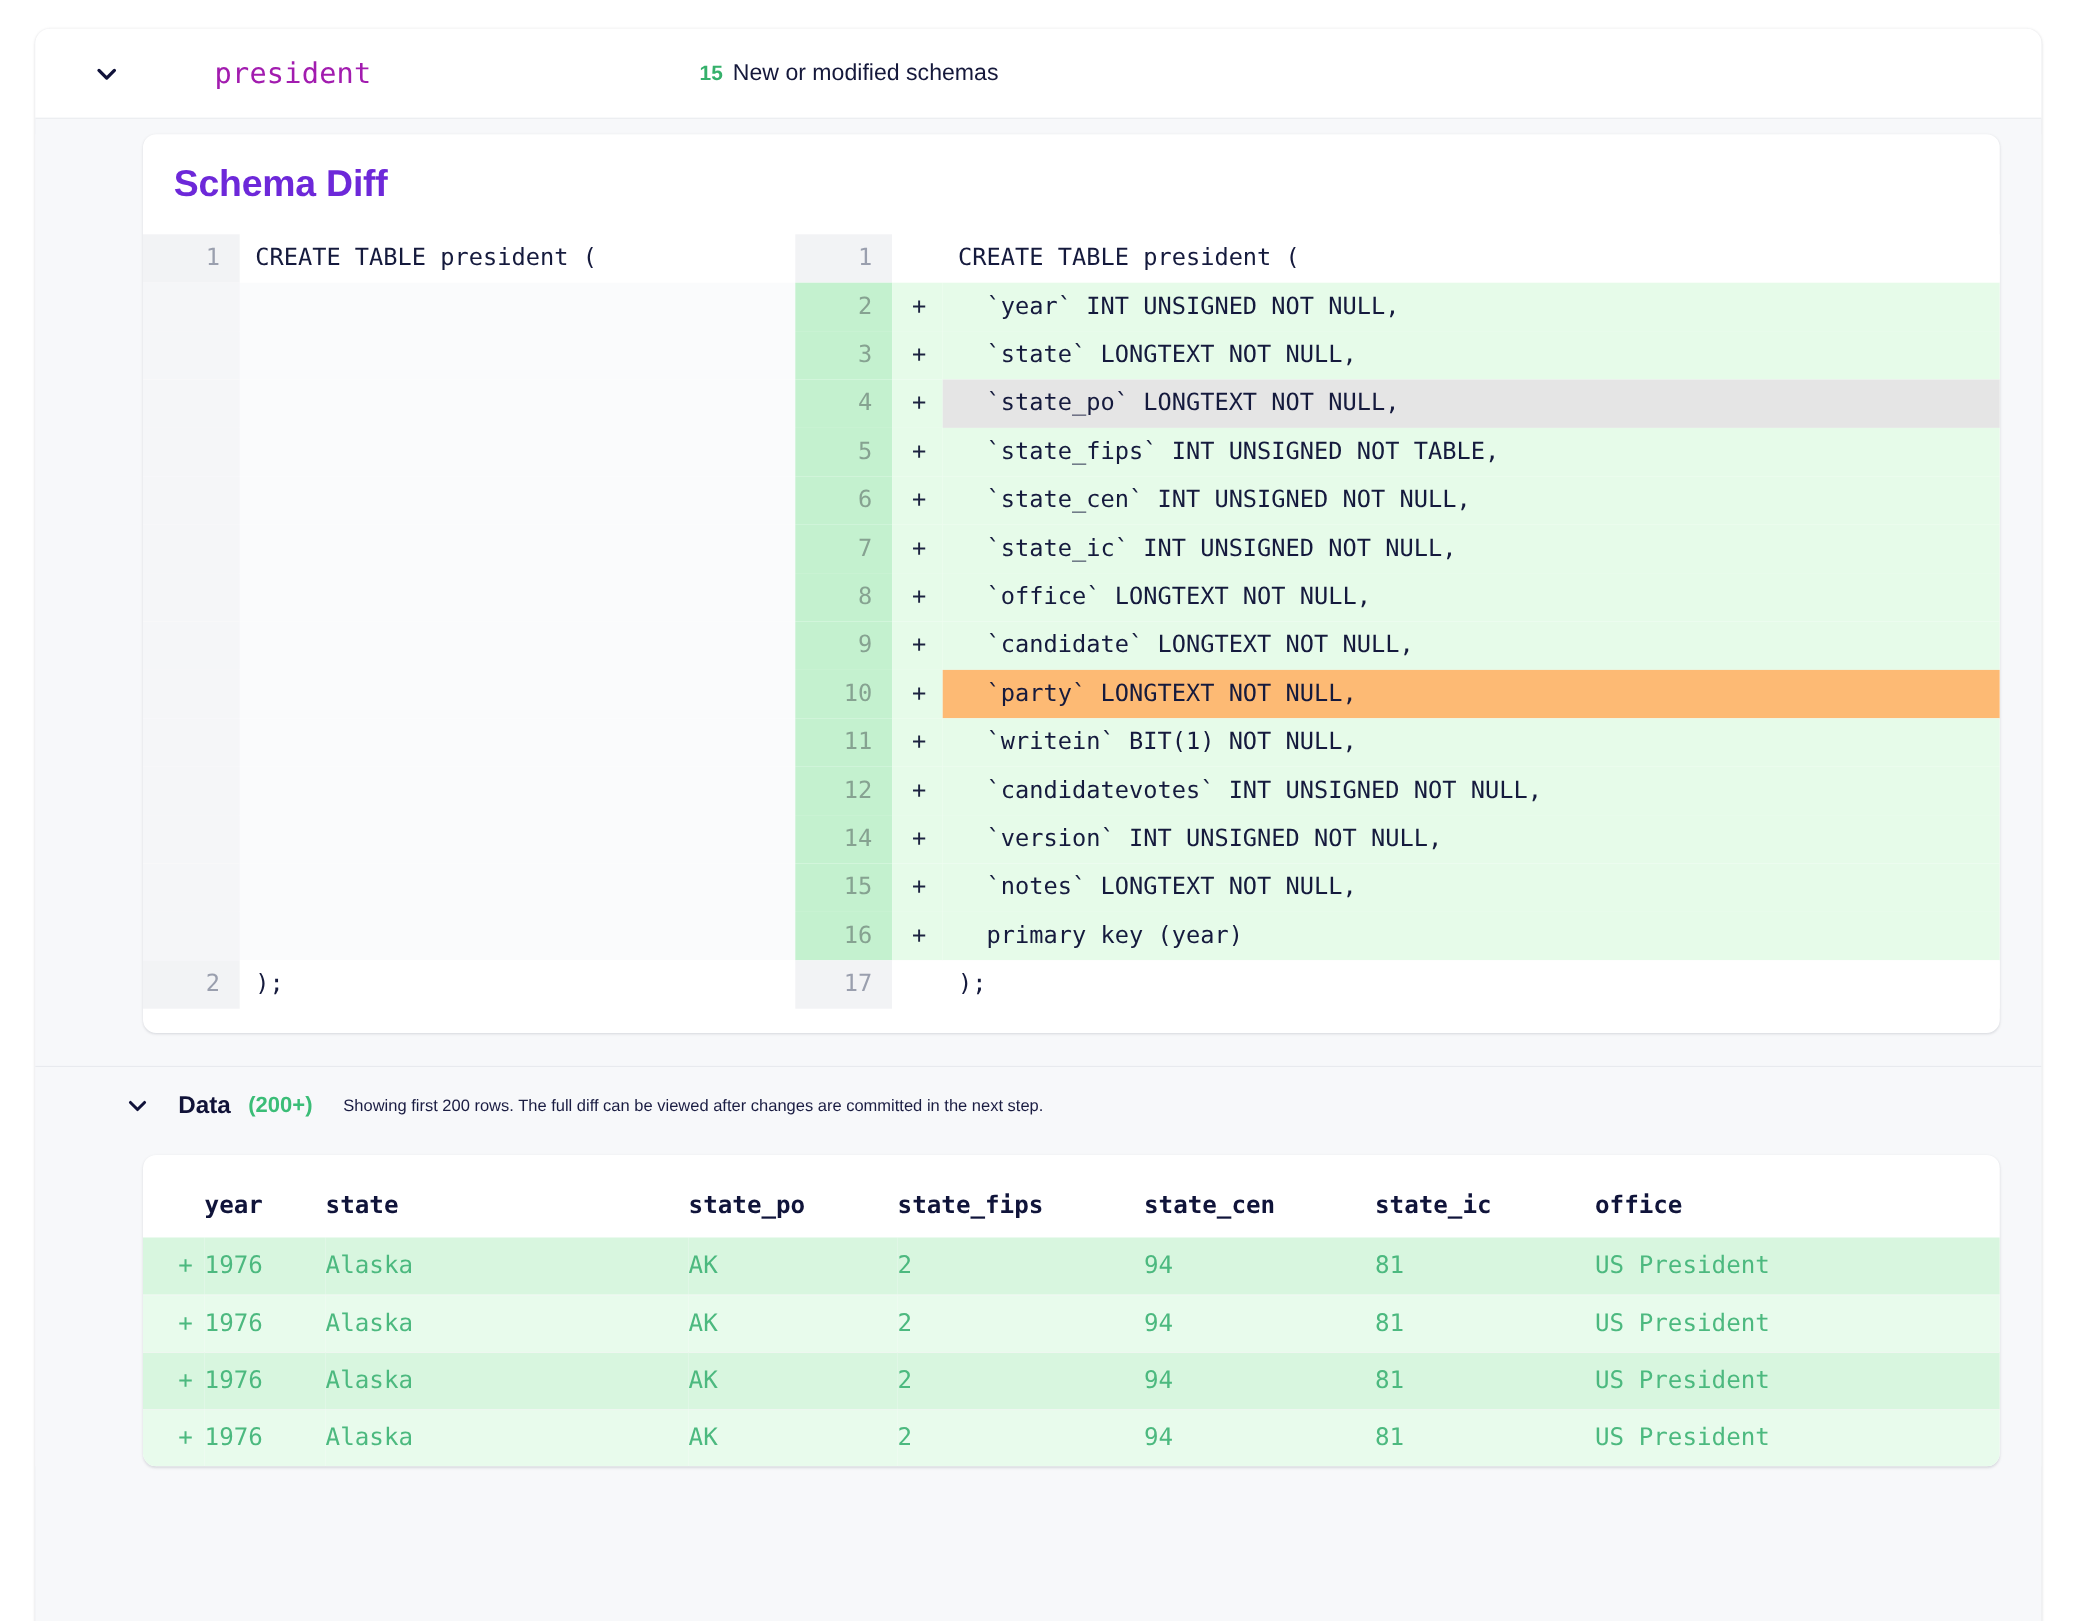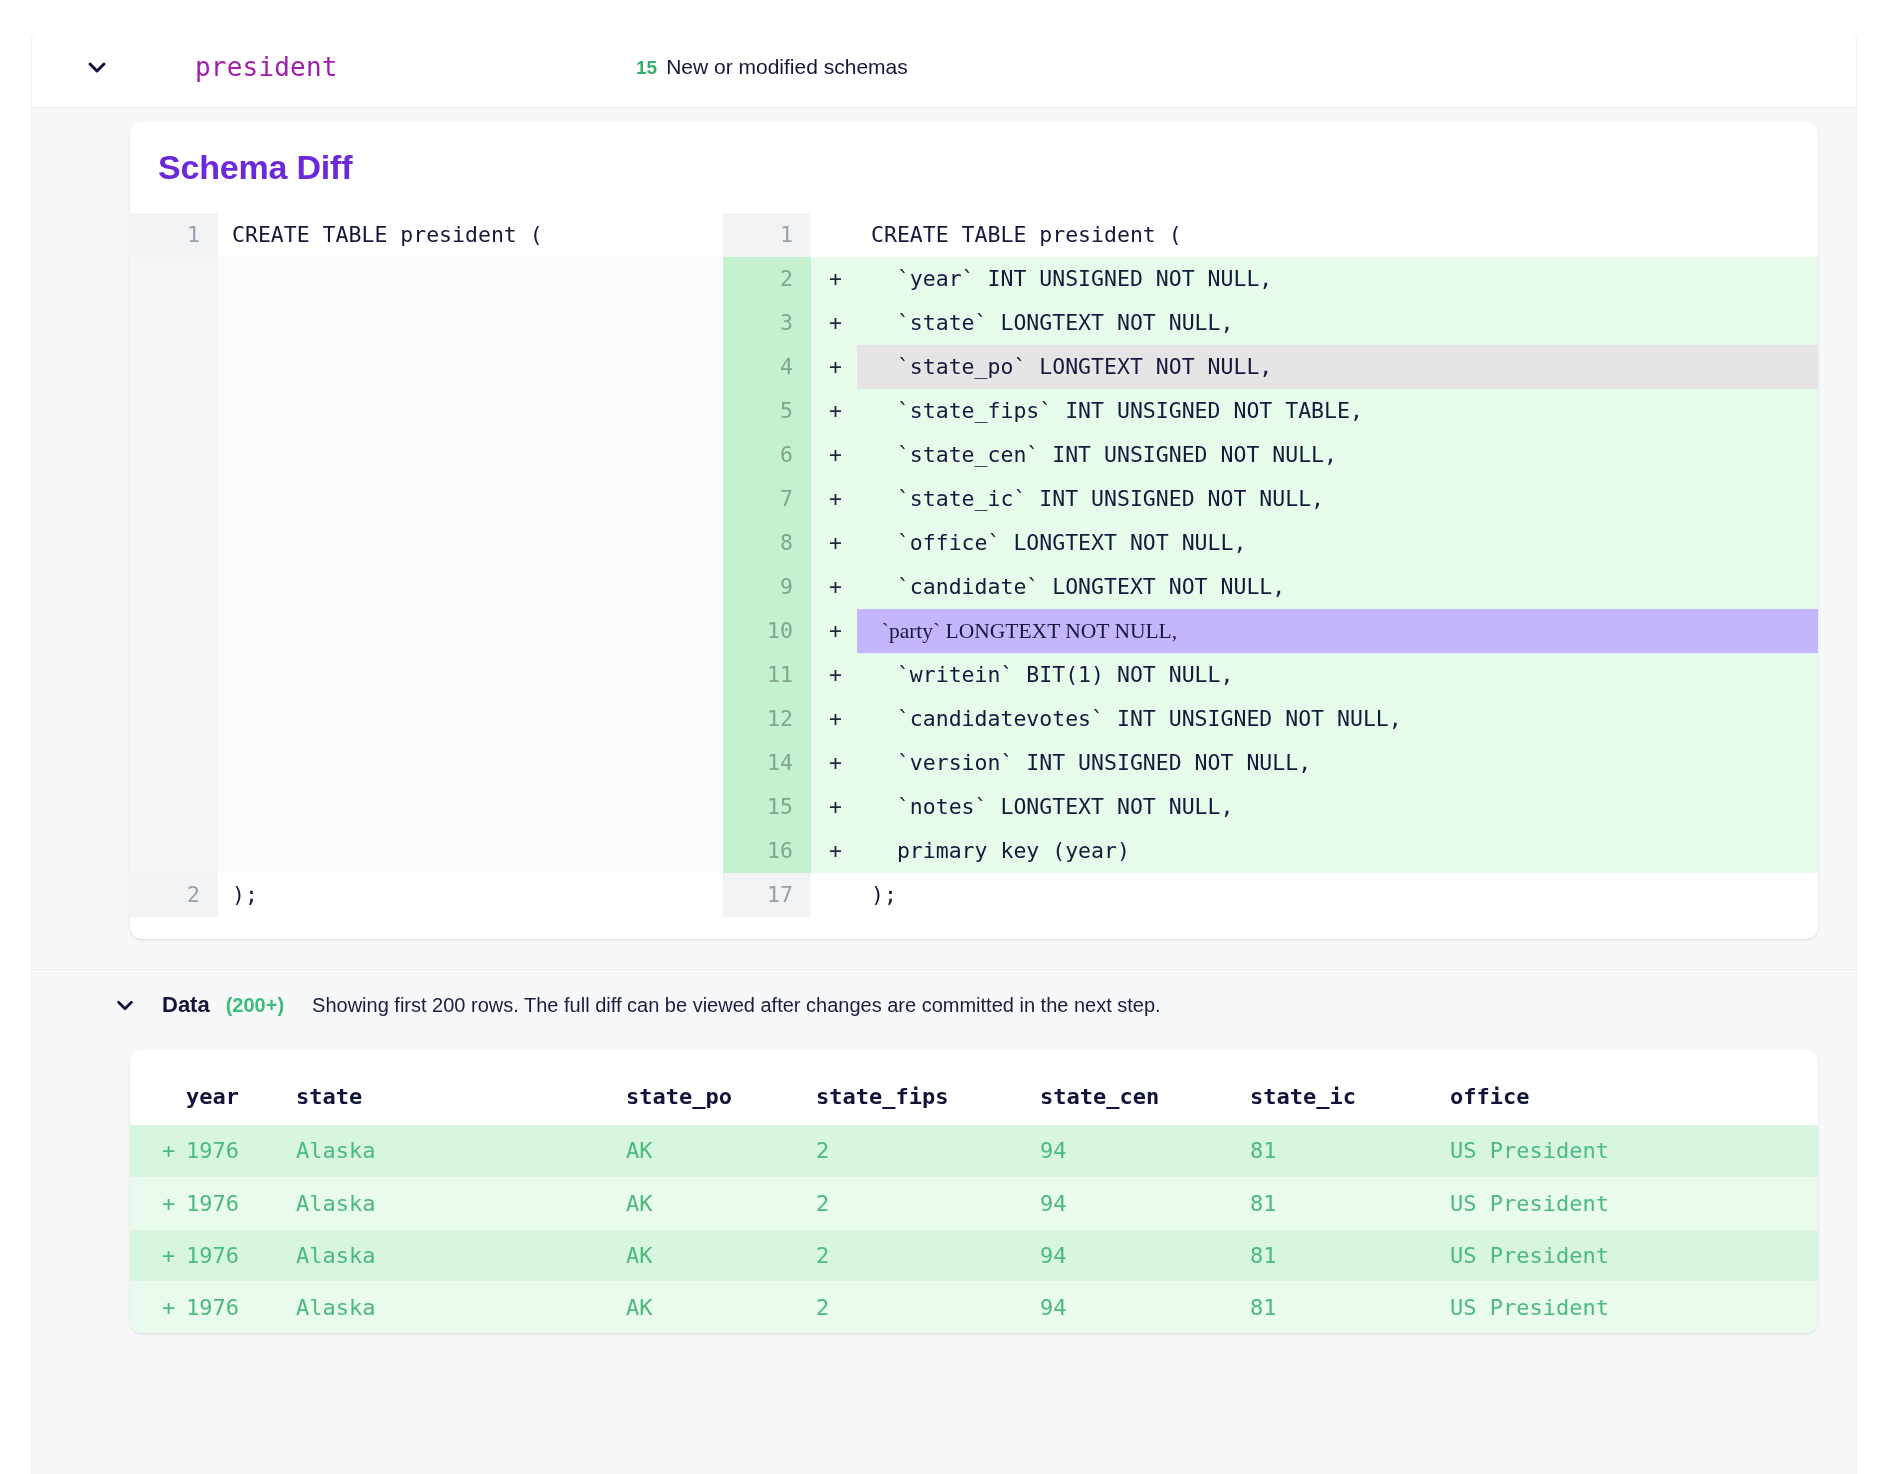--- a/index.html
+++ b/index.html
@@ -83,21 +83,21 @@
     font-size: 22px;
     font-weight: 700;
     color: #111338;
   }
   .section-count {
     font-size: 20px;
     color: #3bbd77;
     font-weight: 600;
   }
   .section-note {
-    font-size: 20px;
+    font-size: 15px;
     color: #1a1c42;
     margin-left: 12px;
   }
 
   
   .diff-card {
     margin: 14px 38px 0 98px;
     background: #ffffff;
     border-radius: 12px;
     box-shadow: 0 1px 3px rgba(16,24,40,.09), 0 1px 2px rgba(16,24,40,.05);
@@ -275,21 +275,21 @@
               <td class="code col-left-code body" style="background: rgb(250, 251, 252); padding-left: 38px;"></td>
               <td class="gut add">9</td>
               <td class="sign body" style="background: rgb(230, 251, 233);">+</td>
               <td class="code body" style="background: rgb(230, 251, 233);">  `candidate` LONGTEXT NOT NULL,</td>
             </tr>
             <tr class="row-add">
               <td class="gut empty"></td>
               <td class="code col-left-code body" style="background: rgb(250, 251, 252); padding-left: 38px;"></td>
               <td class="gut add">10</td>
               <td class="sign body" style="background: rgb(230, 251, 233);">+</td>
-              <td class="code body" style="background: #c4b5fd; font-family: Liberation Serif, serif;">  `party` LONGTEXT NOT NULL,</td>
+              <td class="code body" style="background: #fdba74;">  `party` LONGTEXT NOT NULL,</td>
             </tr>
             <tr class="row-add">
               <td class="gut empty"></td>
               <td class="code col-left-code body" style="background: rgb(250, 251, 252); padding-left: 38px;"></td>
               <td class="gut add">11</td>
               <td class="sign body" style="background: rgb(230, 251, 233);">+</td>
               <td class="code body" style="background: rgb(230, 251, 233);">  `writein` BIT(1) NOT NULL,</td>
             </tr>
             <tr class="row-add">
               <td class="gut empty"></td>

